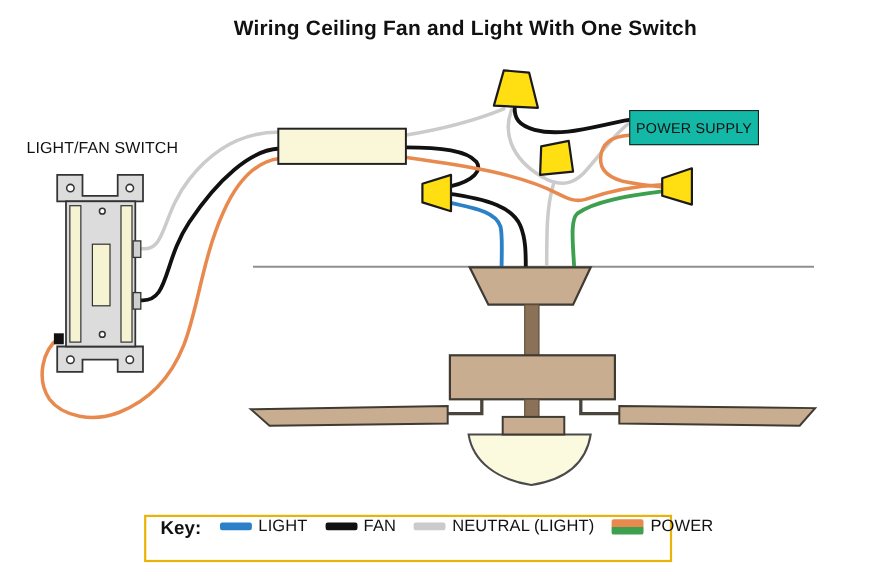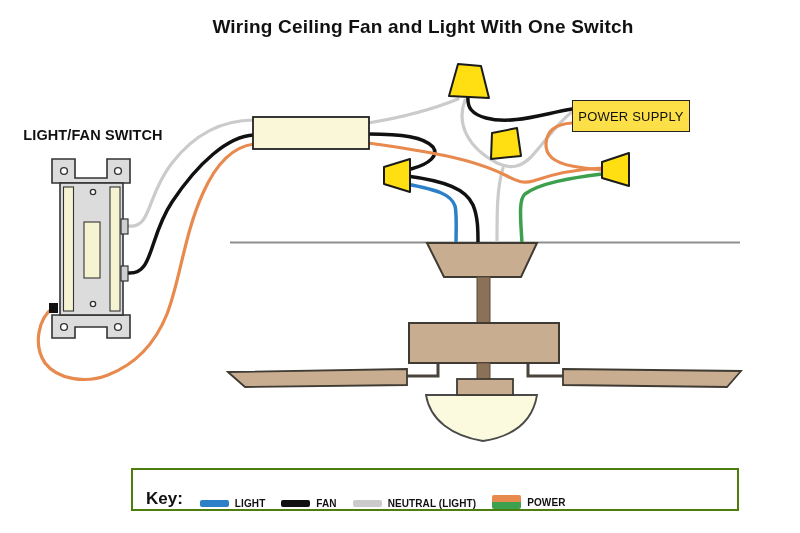--- a/index.html
+++ b/index.html
@@ -7,38 +7,38 @@
     position:relative;width:800px;height:533px;background:#ffffff;overflow:hidden;
     font-family:"Liberation Sans","DejaVu Sans",sans-serif;color:#111;
   }
   .stage svg{position:absolute;left:0;top:0;}
   .page-title{
     position:absolute;top:16px;left:0;width:800px;text-align:center;
     font-size:19px;font-weight:bold;letter-spacing:.2px;margin-left:23px;
   }
   .switch-label{
     position:absolute;left:18px;top:127px;width:150px;text-align:center;
-    font-size:14.5px;font-weight:bold;letter-spacing:.1px;
+    font-size:14.5px;font-weight:normal;letter-spacing:.1px;
   }
   .power-supply{
     position:absolute;left:572px;top:100px;width:118px;height:32px;
-    background:#fde047;border:1.6px solid #222;box-sizing:border-box;
+    background:#14b8a6;border:1.6px solid #222;box-sizing:border-box;
     display:flex;align-items:center;justify-content:center;
     font-size:13px;font-weight:500;letter-spacing:.2px;
   }
   .key-box{
-    position:absolute;left:131px;top:468px;width:608px;height:43px;
-    background:#ffffff;border:2px solid #4d7c0f;box-sizing:border-box;
-    display:flex;align-items:flex-end;padding:0 0 0 13px;
+    position:absolute;left:131px;top:468px;width:480px;height:43px;
+    background:#ffffff;border:2px solid #eab308;box-sizing:border-box;
+    display:flex;align-items:flex-start;padding:0 0 0 13px;
   }
   .key-heading{font-size:17px;font-weight:bold;margin-right:17px;}
   .key-item{display:flex;align-items:center;margin-right:16px;}
   .key-swatch{width:29px;height:7px;border-radius:2px;margin-right:6px;flex:none;}
   .key-swatch.tall{height:14px;}
-  .key-label{font-size:10px;font-weight:700;white-space:nowrap;letter-spacing:.1px;}
+  .key-label{font-size:15px;font-weight:400;white-space:nowrap;letter-spacing:.1px;}
 </style>
 </head>
 <body>
 
 <div class="stage">
 
   <svg width="800" height="533" viewBox="0 0 800 533">
 
     <line x1="230" y1="242.5" x2="740" y2="242.5" stroke="#8f8f8f" stroke-width="2"></line>
 

